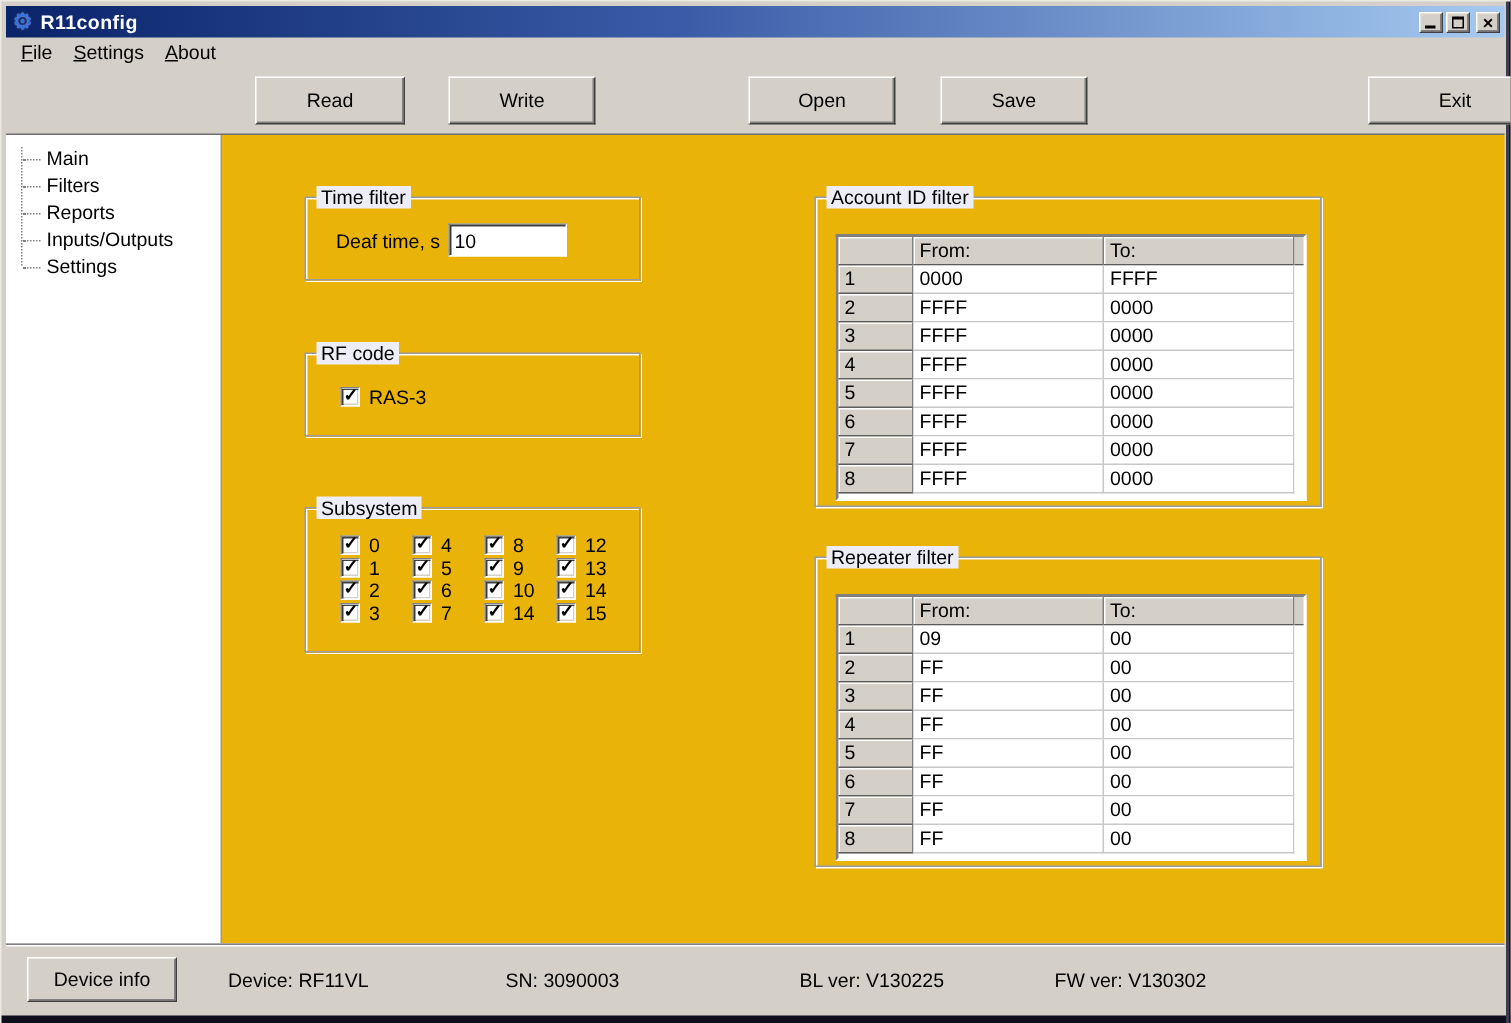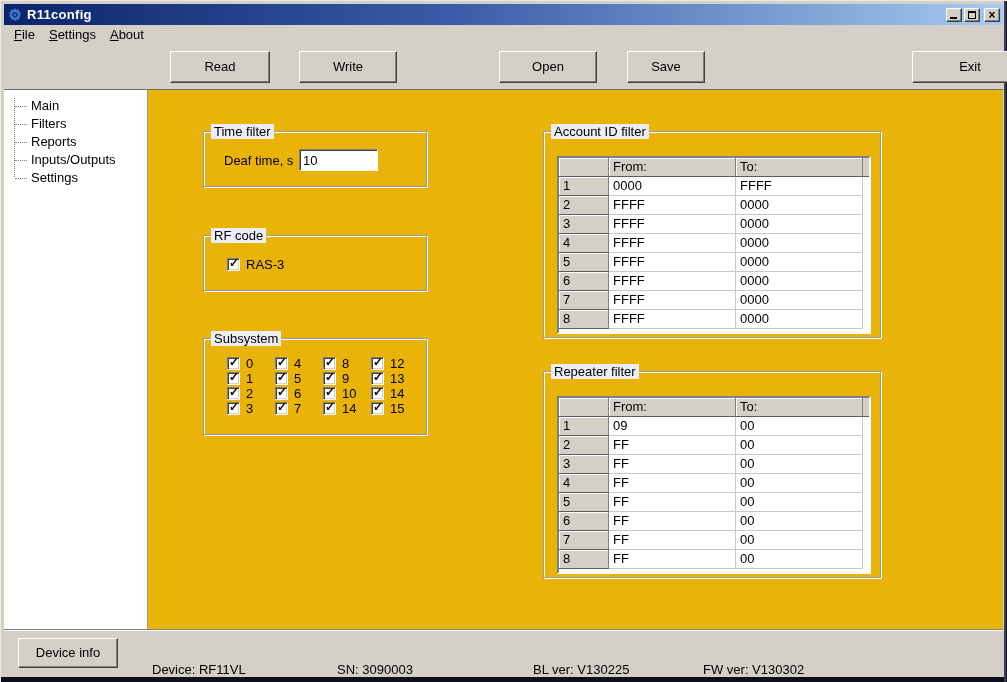--- a/index.html
+++ b/index.html
@@ -51,21 +51,21 @@
     border-bottom:1px solid #6e6e6e; }
   .btn {
     position:absolute; top:7px; height:32px;
     background:#d4d0c8; text-align:center; line-height:30px; font-size:13px;
     border:1px solid; border-color:#fff #404040 #404040 #fff;
     box-shadow: inset -1px -1px 0 #808080; cursor:default;
   }
   .btn-read  { left:166px; width:100px; }
   .btn-write { left:295px; width:98px; }
   .btn-open  { left:495px; width:98px; }
-  .btn-save  { left:623px; width:78px; }
+  .btn-save  { left:623px; width:98px; }
   .btn-exit  { left:908px; width:116px; }
 
   
   .body { flex:1 1 auto; display:flex; min-height:0; }
   .tree {
     width:144px; flex:0 0 144px; background:#fff;
     border-right:1px solid #9a9a9a; position:relative; padding-top:7px;
   }
   .tree::before { content:""; position:absolute; left:10px; top:8px; height:79px;
     border-left:1px dotted #808080; }
@@ -136,21 +136,21 @@
   }
   .dfill { background:#fff; }
 
   
   .statusbar {
     height:47px; flex:0 0 47px; background:#d4d0c8; position:relative;
     border-top:1px solid #808080; box-shadow: inset 0 1px 0 #fff;
   }
   .btn-device { position:absolute; left:14px; top:8px; width:100px; height:30px;
     top:8px; line-height:28px; }
-  .status-text { position:absolute; top:16px; line-height:16px; white-space:nowrap;margin-top:16px; }
+  .status-text { position:absolute; top:16px; line-height:16px; white-space:nowrap; }
   .st-device { left:148px; }
   .st-sn     { left:333px;text-align:right; }
   .st-bl     { left:529px; }
   .st-fw     { left:699px; }
 </style>
 </head>
 <body>
 
 <div class="window">
 

